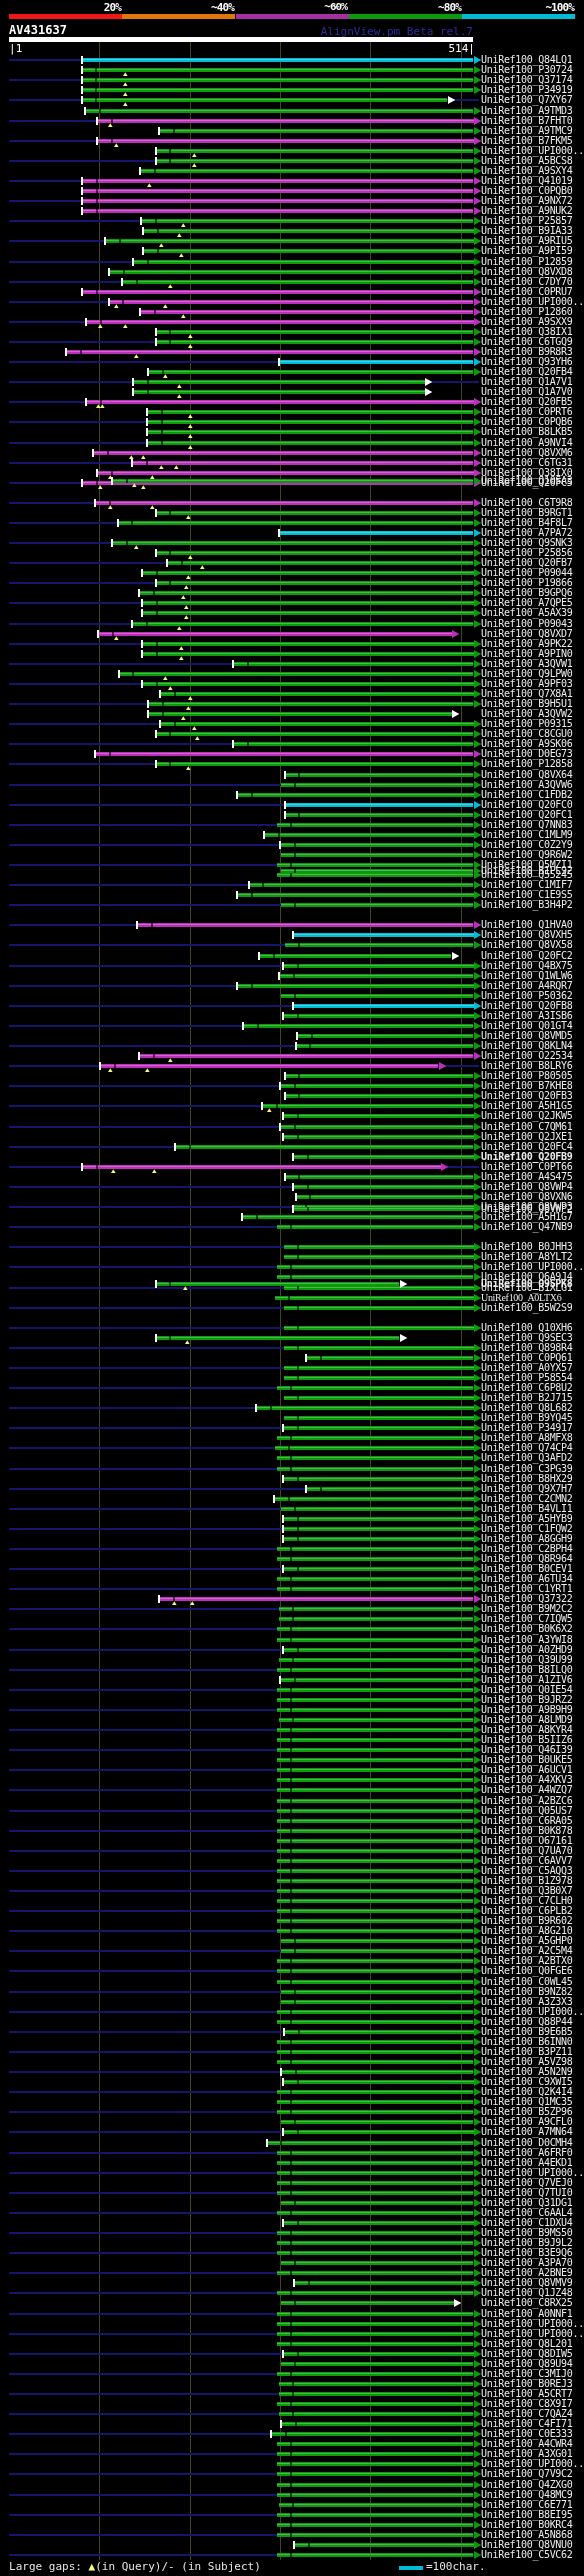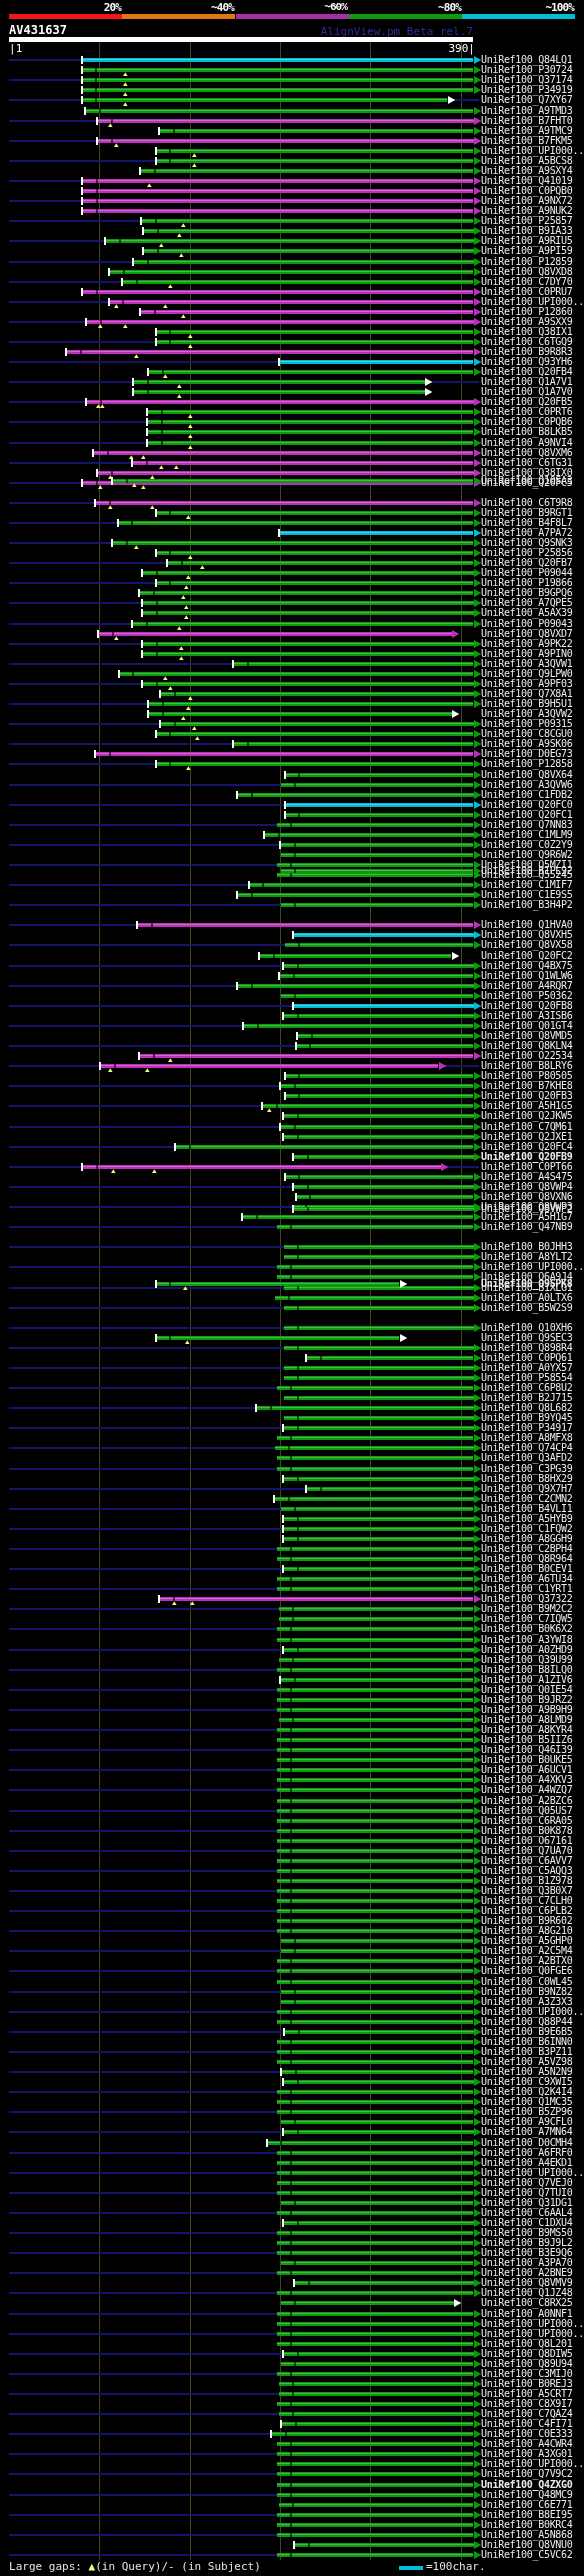--- a/index.html
+++ b/index.html
@@ -46,21 +46,21 @@
       <div class="scale-label" style="left: 283px; font-family: Liberation Mono, monospace;">~60%</div>
       <div class="scale-seg" style="left: 349px; width: 113px; background: rgb(10, 154, 10);"></div>
       <div class="scale-label" style="left: 397px;">~80%</div>
       <div class="scale-seg" style="left: 462px; width: 113px; background: rgb(0, 188, 212);"></div>
       <div class="scale-label" style="left: 510px;">~100%</div>
     </div>
   <div id="query-name">AV431637</div>
   <div id="app-credit">AlignView.pm Beta rel.7</div>
   <div id="query-bar"></div>
   <div class="coord" style="left:9.1px;">|1</div>
-  <div class="coord" style="left:384px;width:91px;text-align:right;">390|</div>
+  <div class="coord" style="left:384px;width:91px;text-align:right;">514|</div>
   <div id="gridlines">
       <div class="gridline" style="left: 99px;"></div>
       <div class="gridline" style="left: 190px;"></div>
       <div class="gridline" style="left: 280px;"></div>
       <div class="gridline" style="left: 370px;"></div>
       <div class="gridline" style="left: 461px;"></div>
     </div>
   <div id="rows">
       <div class="row" style="top: 55px;">
         <div class="lead"></div>
@@ -908,21 +908,21 @@
         <div class="bar has-notch" style="left: 277px; width: 196px; background: rgb(10, 154, 10);"></div>
         <div class="arrow" style="left: 474px; background: rgb(10, 154, 10);"></div>
         <div class="hit-label">UniRef100_Q6A9J4</div>
       </div>
       <div class="row" style="top: 1283px;">
         <div class="lead"></div>
         <div class="bar has-notch" style="left: 284px; width: 190px; background: rgb(10, 154, 10);"></div>
         <div class="arrow" style="left: 474px; background: rgb(10, 154, 10);"></div>
         <div class="hit-label">UniRef100_B1XLG1</div>
       </div>
-      <div class="row" style="top: 1293px;">
+      <div class="row" style="top: 1293px; font-family: Liberation Serif, serif;">
         <div class="bar has-notch" style="left: 275px; width: 199px; background: rgb(10, 154, 10);"></div>
         <div class="arrow" style="left: 474px; background: rgb(10, 154, 10);"></div>
         <div class="hit-label">UniRef100_A0LTX6</div>
       </div>
       <div class="row" style="top: 1303px;">
         <div class="lead"></div>
         <div class="bar has-notch" style="left: 284px; width: 190px; background: rgb(10, 154, 10);"></div>
         <div class="arrow" style="left: 474px; background: rgb(10, 154, 10);"></div>
         <div class="hit-label">UniRef100_B5W2S9</div>
       </div>
@@ -1586,21 +1586,21 @@
         <div class="bar has-notch" style="left: 277px; width: 196px; background: rgb(10, 154, 10);"></div>
         <div class="arrow" style="left: 474px; background: rgb(10, 154, 10);"></div>
         <div class="hit-label">UniRef100_UPI000..</div>
       </div>
       <div class="row" style="top: 2469px;">
         <div class="lead"></div>
         <div class="bar has-notch" style="left: 277px; width: 196px; background: rgb(10, 154, 10);"></div>
         <div class="arrow" style="left: 474px; background: rgb(10, 154, 10);"></div>
         <div class="hit-label">UniRef100_Q7V9C2</div>
       </div>
-      <div class="row" style="top: 2480px; font-weight: bold;">
+      <div class="row" style="top: 2480px;">
         <div class="bar has-notch" style="left: 277px; width: 196px; background: rgb(10, 154, 10);"></div>
         <div class="arrow" style="left: 474px; background: rgb(10, 154, 10);"></div>
         <div class="hit-label">UniRef100_Q4ZXG0</div>
       </div>
       <div class="row" style="top: 2490px;">
         <div class="lead"></div>
         <div class="bar has-notch" style="left: 277px; width: 196px; background: rgb(10, 154, 10);"></div>
         <div class="arrow" style="left: 474px; background: rgb(10, 154, 10);"></div>
         <div class="hit-label">UniRef100_Q48MC9</div>
       </div>

